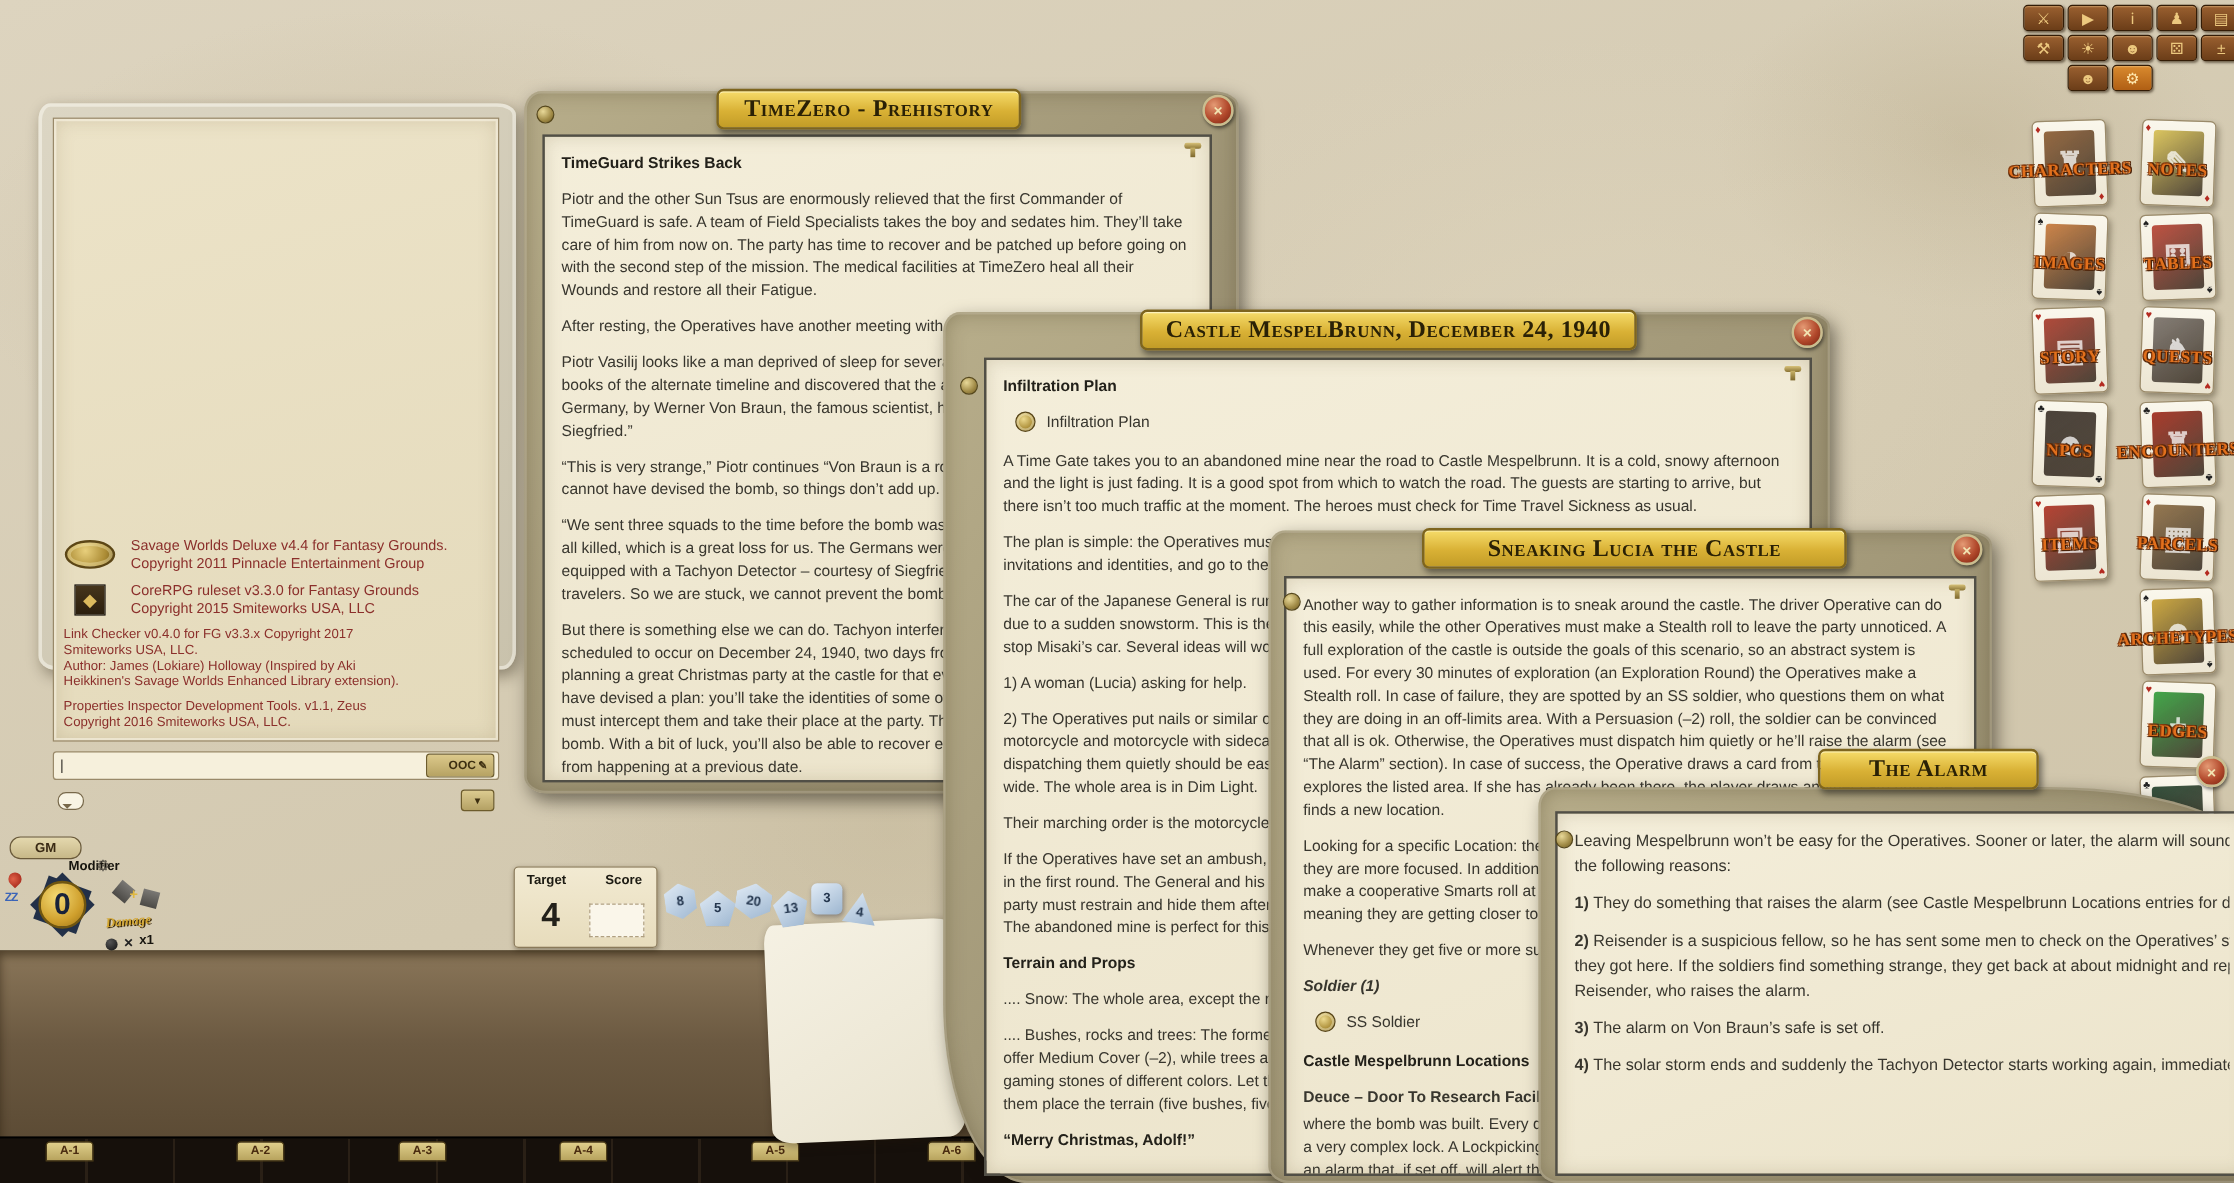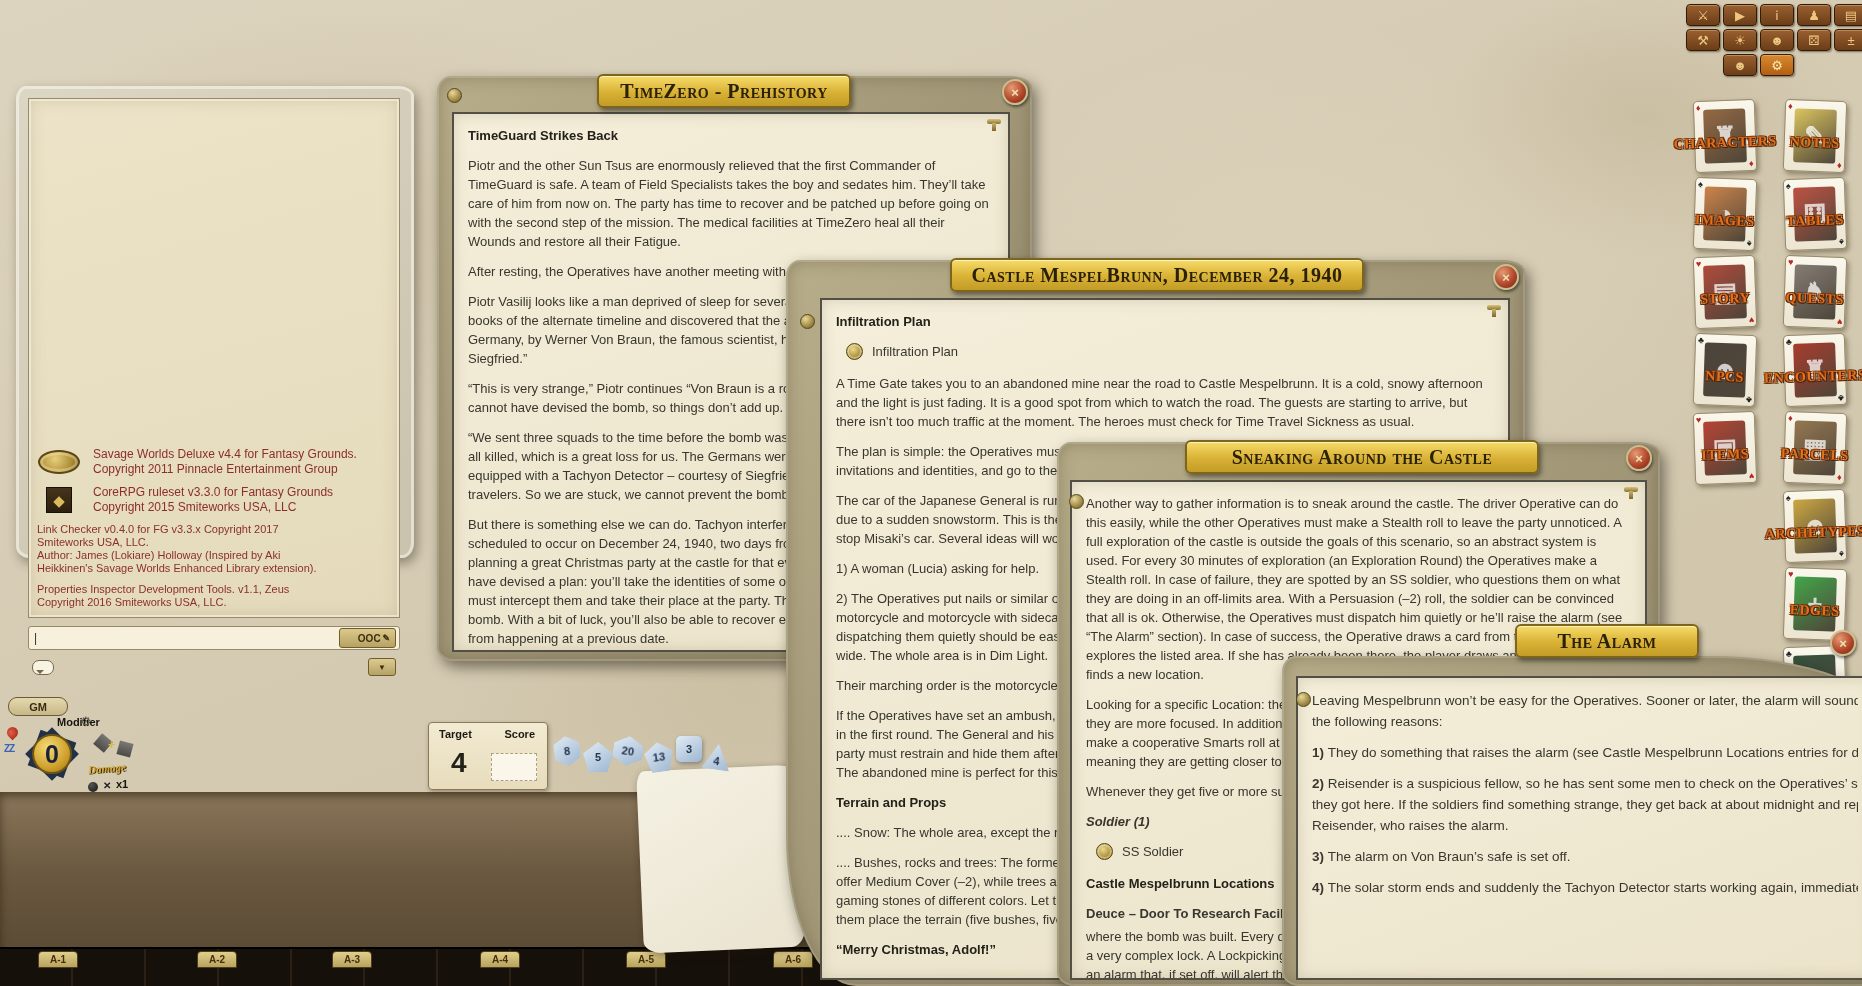--- a/index.html
+++ b/index.html
@@ -16,21 +16,21 @@
     background:linear-gradient(#8a7659,#6b5941 40%,#55452f);box-shadow:inset 0 4px 8px rgba(40,28,12,.6);}
   #hotbar{position:absolute;left:0;top:947px;width:1862px;height:39px;z-index:2;border-top:2px solid #000;
     background:repeating-linear-gradient(90deg,#16100b 0 71px,#2a2016 71px 73px),linear-gradient(#241a12,#0d0806 60%);}
   .hottab{position:absolute;top:2px;width:40px;height:17px;border-radius:4px 4px 0 0;
     background:linear-gradient(#e0cf8c,#b7a35d);border:1px solid #4d3d18;box-sizing:border-box;
     font-size:10px;font-weight:bold;color:#4a2c10;display:flex;align-items:center;justify-content:center;}
   #paper-scrap{position:absolute;left:640px;top:768px;width:162px;height:182px;z-index:3;transform:rotate(-2.5deg);
     background:linear-gradient(150deg,#f5f1e3,#e9e3cf);border-radius:8px 22px 14px 18px/16px 10px 20px 12px;
     box-shadow:2px 3px 8px rgba(30,20,8,.45);}
   
-  #chatwin{position:absolute;left:16px;top:86px;width:398px;height:472px;z-index:4;
+  #chatwin{position:absolute;left:32px;top:86px;width:398px;height:472px;z-index:4;
     background:linear-gradient(140deg,#dcd6c4,#c9c2ac);border-radius:10px 16px 12px 14px/14px 10px 16px 12px;
     box-shadow:3px 5px 12px rgba(30,22,8,.4), inset 0 0 0 3px rgba(250,248,238,.55);}
   #chatpaper{position:absolute;left:12px;top:12px;width:372px;height:520px;display:flex;flex-direction:column;justify-content:flex-end;
     background:linear-gradient(165deg,#ece3c8,#e4dabb);border:1px solid #998969;box-shadow:inset 0 0 0 2px rgba(255,252,240,.5), inset 0 0 16px rgba(130,110,70,.25);padding:8px;box-sizing:border-box;overflow:hidden;}
   .msg{display:flex;gap:12px;margin-top:8px;color:#8b2f2b;font-size:12px;line-height:15px;white-space:pre-line;}
   .msg.small{font-size:11px;line-height:13px;}
   .mi{width:44px;display:flex;align-items:center;justify-content:center;flex:none;}
   .sw-logo{width:42px;height:24px;border-radius:50%;background:radial-gradient(circle at 40% 35%,#e8cf7c,#ab8b34 65%,#6f571c);border:2px solid #5c4616;box-sizing:border-box;box-shadow:inset 0 0 0 3px rgba(255,245,200,.35);}
   .core-logo{width:24px;height:24px;background:linear-gradient(#46351c,#2b1f0e);border:1px solid #15100a;display:flex;align-items:center;justify-content:center;color:#dcba5e;font-size:15px;}
   #chatinput{position:absolute;left:12px;top:540px;width:372px;height:24px;background:#f6f0dc;border:1px solid #998969;border-radius:3px;box-sizing:border-box;display:flex;align-items:center;justify-content:space-between;padding:0 3px 0 5px;font-size:12px;color:#33302a;}
@@ -115,21 +115,21 @@
 </style>
 </head>
 <body>
 
 <div id="desk">
   <div id="shelf"></div>
   <div id="hotbar">
       <div class="hottab" style="left: 38px;">A-1</div>
       <div class="hottab" style="left: 185px; margin-left: 12px;">A-2</div>
       <div class="hottab" style="left: 332px;">A-3</div>
-      <div class="hottab" style="left: 480px;">A-4</div>
+      <div class="hottab" style="left: 466px;">A-4</div>
       <div class="hottab" style="left: 626px;">A-5</div>
       <div class="hottab" style="left: 773px;">A-6</div>
     </div>
   <div id="paper-scrap"></div>
 
   <div id="chatwin">
     <div id="chatpaper">
         <div class="msg"><span class="mi"><span class="sw-logo"></span></span><span>Savage Worlds Deluxe v4.4 for Fantasy Grounds.
 Copyright 2011 Pinnacle Entertainment Group</span></div>
         <div class="msg"><span class="mi"><span class="core-logo">◆</span></span><span>CoreRPG ruleset v3.3.0 for Fantasy Grounds
@@ -277,21 +277,21 @@
             <div class="ln">gaming stones of different colors. Let the</div>
             <div class="ln">them place the terrain (five bushes, five</div>
           </div>
           <div class="h">“Merry Christmas, Adolf!”</div>
         </div>
     </div>
   </div>
 
   <div id="win-sneaking" class="win">
     <span class="pin" style="left:12px;top:52px;"></span>
-    <div class="banner" style="left:128px;top:-2px;width:350px;">Sneaking Around the Castle</div>
+    <div class="banner" style="left:128px;top:-2px;width:350px;">Sneaking Lucia the Castle</div>
     <div class="closebtn" style="right:8px;top:3px;">×</div>
     <div id="paper-sneaking" class="paper">
       <span class="tap"></span>
       <div class="wc">
           <div class="p">Another way to gather information is to sneak around the castle. The driver Operative can do this easily, while the other Operatives must make a Stealth roll to leave the party unnoticed. A full exploration of the castle is outside the goals of this scenario, so an abstract system is used. For every 30 minutes of exploration (an Exploration Round) the Operatives make a Stealth roll. In case of failure, they are spotted by an SS soldier, who questions them on what they are doing in an off-limits area. With a Persuasion (–2) roll, the soldier can be convinced that all is ok. Otherwise, the Operatives must dispatch him quietly or he’ll raise the alarm (see “The Alarm” section). In case of success, the Operative draws a card from the Action Deck and explores the listed area. If she has already been there, the player draws another card until she finds a new location.</div>
           <div class="lines">
             <div class="ln">Looking for a specific Location: the Operatives can decide</div>
             <div class="ln">they are more focused. In addition to the Stealth roll they</div>
             <div class="ln">make a cooperative Smarts roll at the end of each Round,</div>
             <div class="ln">meaning they are getting closer to the place they want.</div>

